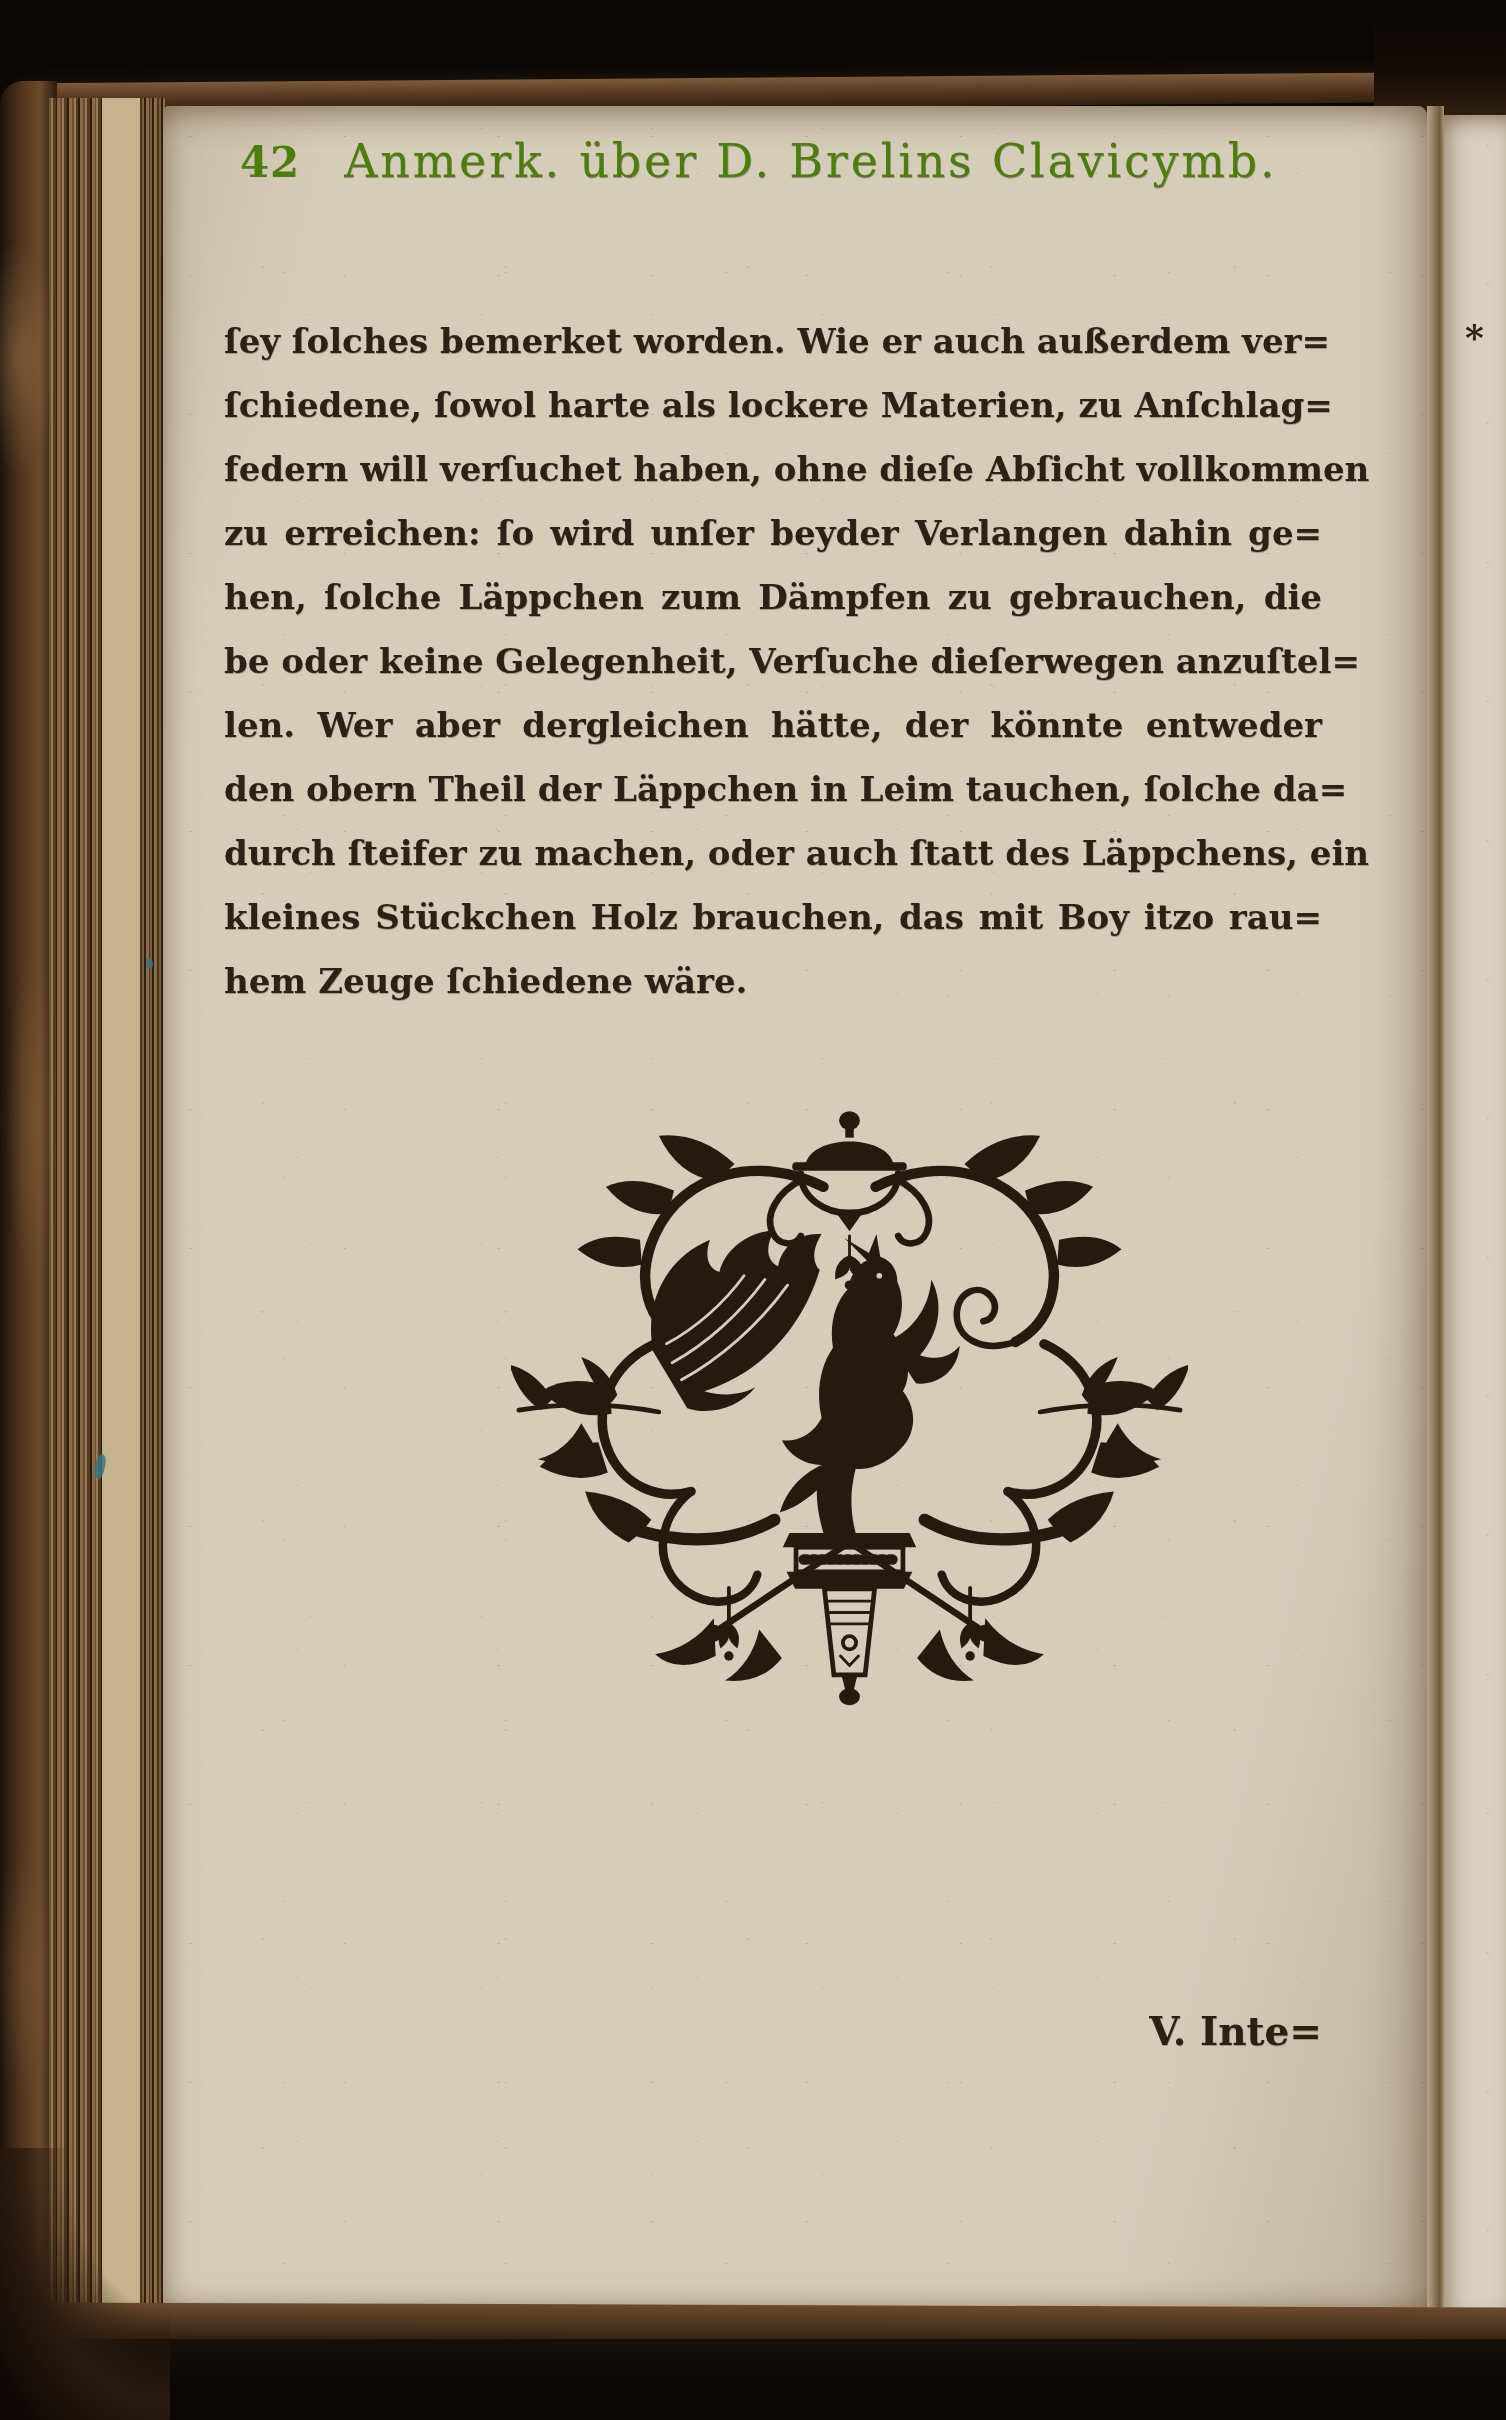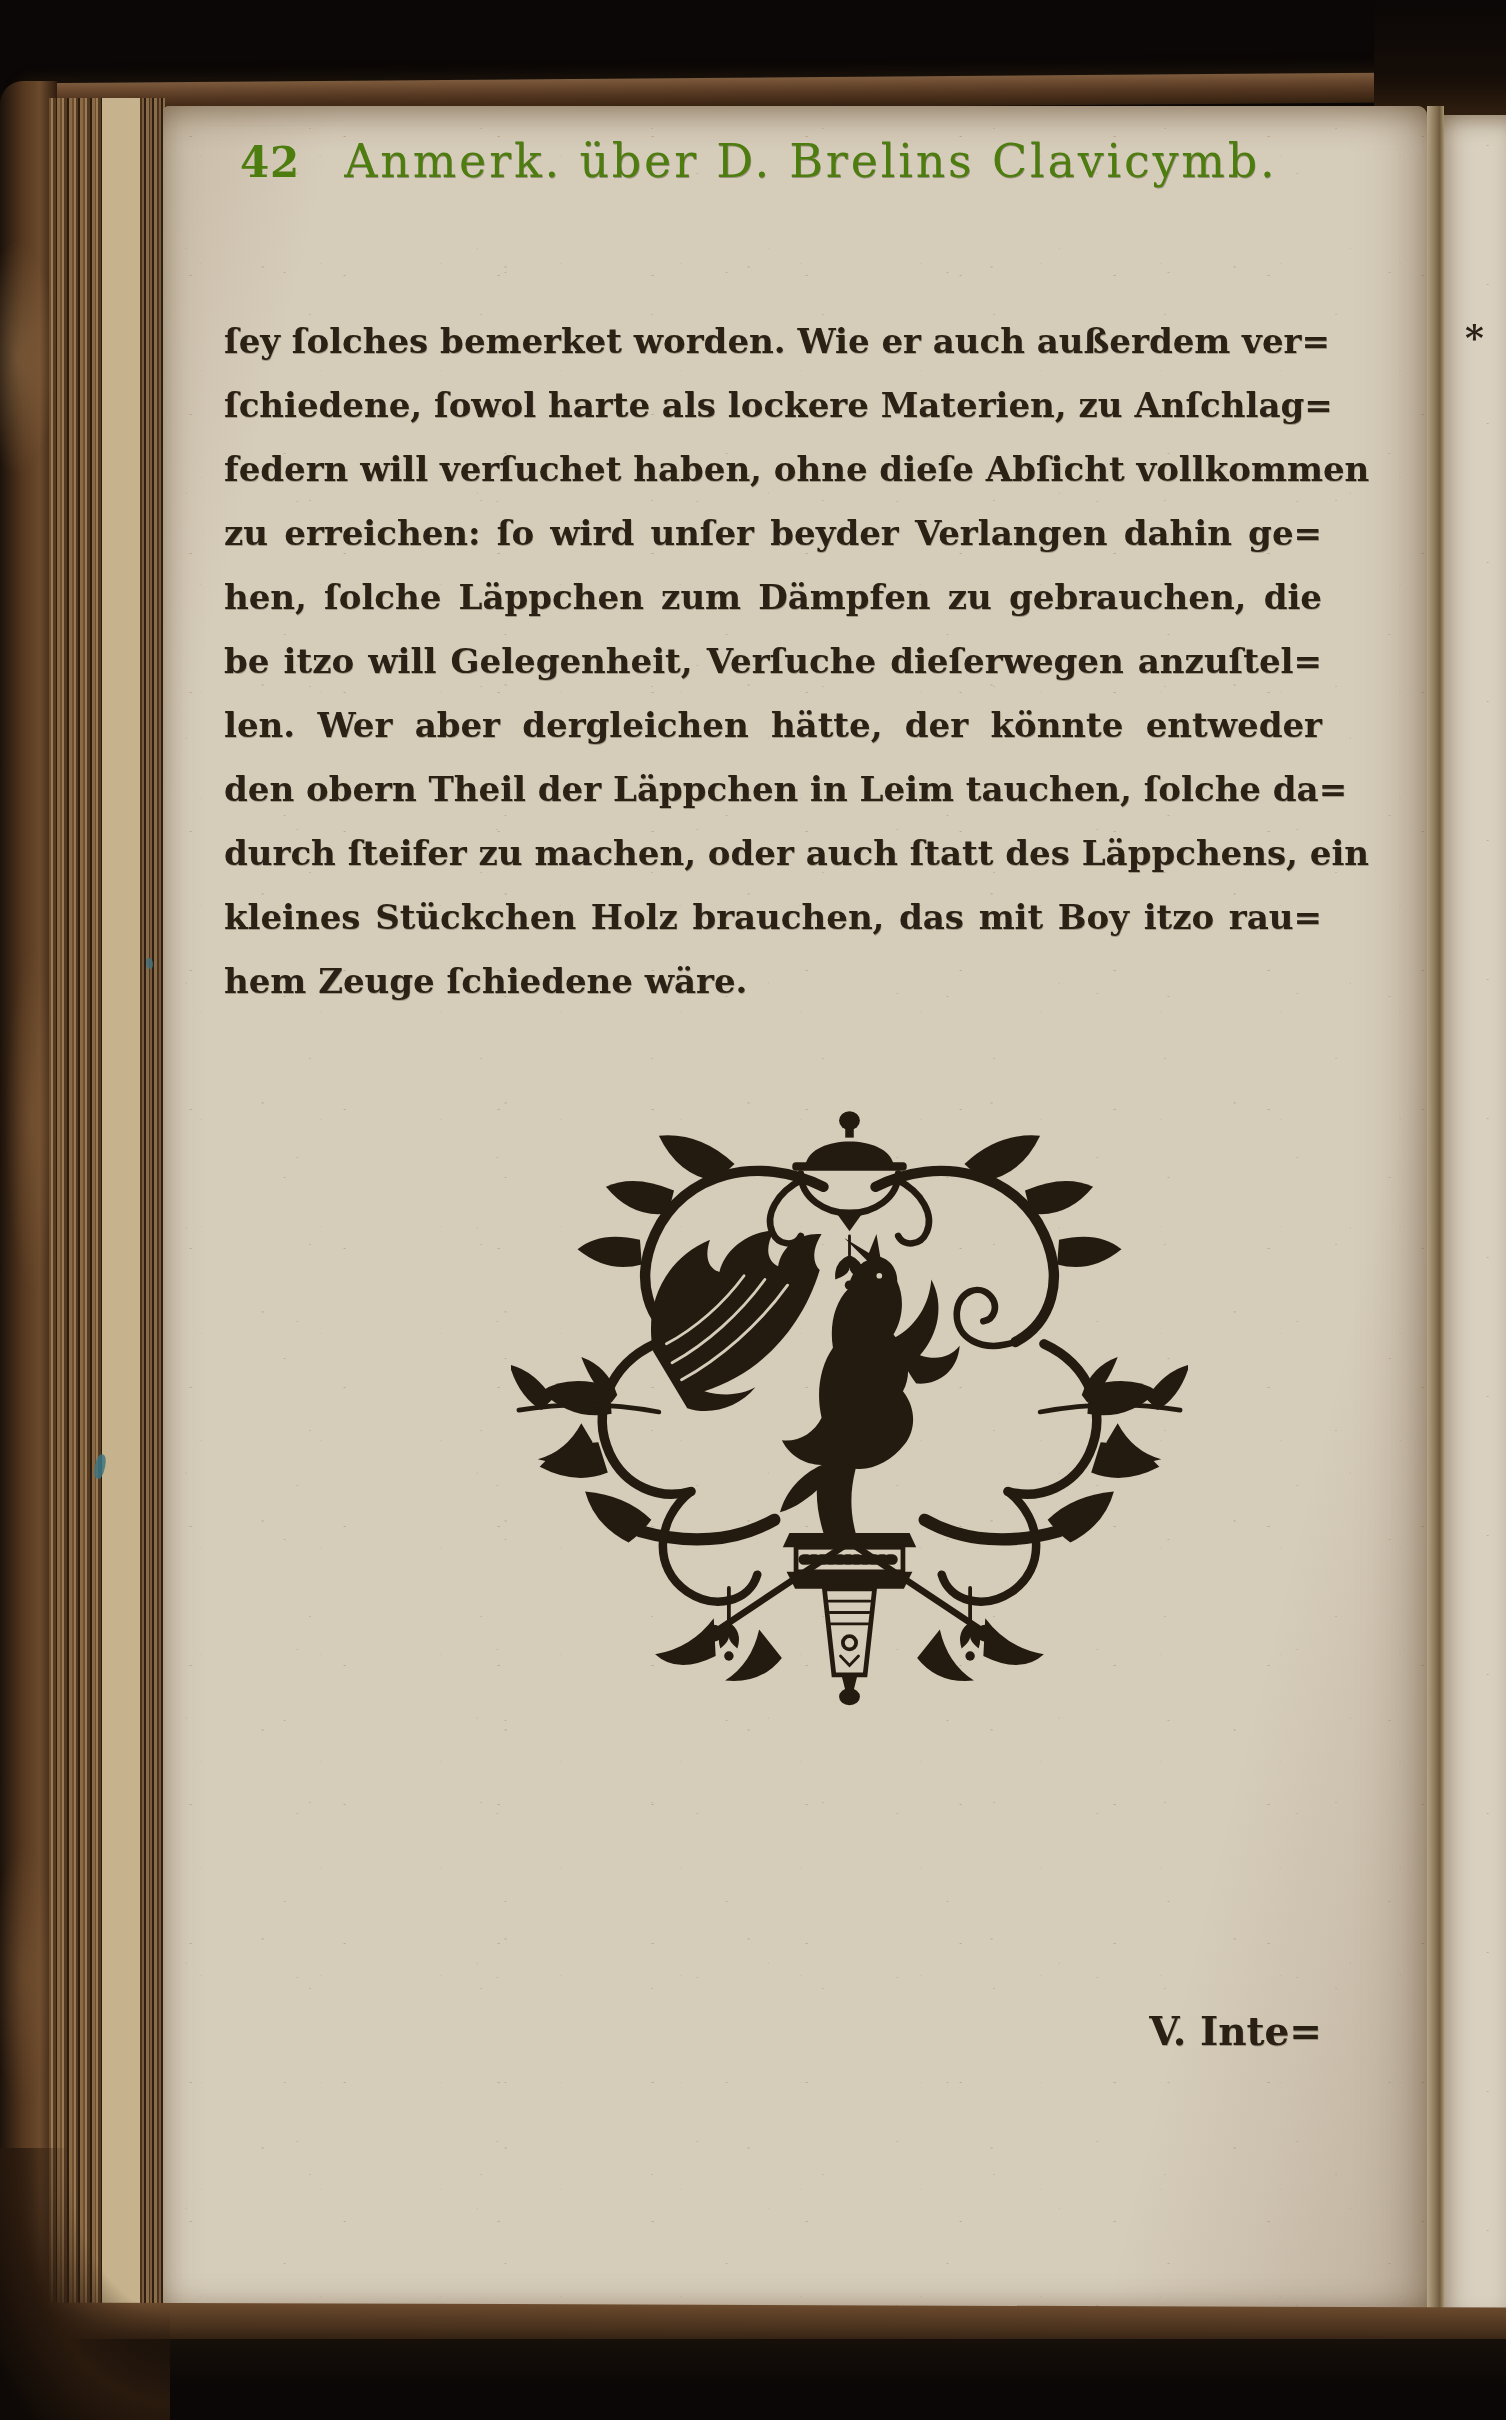--- a/index.html
+++ b/index.html
@@ -167,21 +167,21 @@
     <span class="pagenum">42</span>
     <span class="runtitle">Anmerk. über D. Brelins Clavicymb.</span>
   </div>
 
   <div class="textblock">
     <div class="line">ſey ſolches bemerket worden.  Wie er auch außerdem ver=</div>
     <div class="line">ſchiedene, ſowol harte als lockere Materien, zu Anſchlag=</div>
     <div class="line">federn will verſuchet haben, ohne dieſe Abſicht vollkommen</div>
     <div class="line">zu erreichen: ſo wird unſer beyder Verlangen dahin ge=</div>
     <div class="line">hen, ſolche Läppchen zum Dämpfen zu gebrauchen, die</div>
-    <div class="line">be itzo will Gelegenheit, Verſuche dieſerwegen anzuſtel=</div>
+    <div class="line">be oder keine Gelegenheit, Verſuche dieſerwegen anzuſtel=</div>
     <div class="line">len.  Wer aber dergleichen hätte, der könnte entweder</div>
     <div class="line">den obern Theil der Läppchen in Leim tauchen, ſolche da=</div>
     <div class="line">durch ſteifer zu machen, oder auch ſtatt des Läppchens, ein</div>
     <div class="line">kleines Stückchen Holz brauchen, das mit Boy itzo rau=</div>
     <div class="line last">hem Zeuge ſchiedene wäre.</div>
   </div>
 
   <div class="vignette">
     <svg viewBox="0 0 715 648" xmlns="http://www.w3.org/2000/svg">
       <defs>

